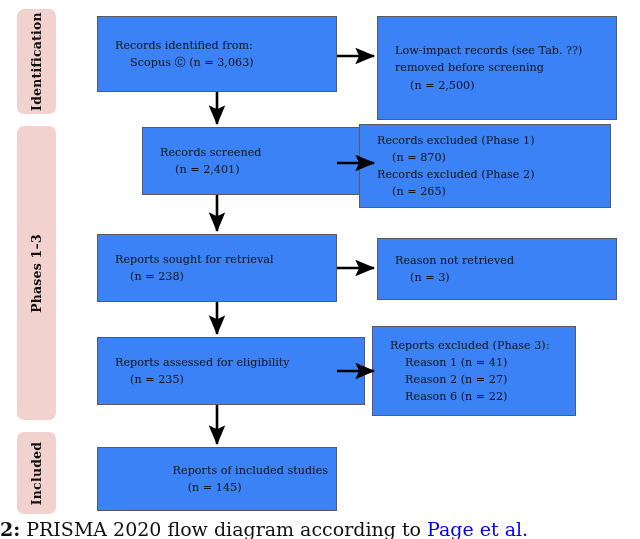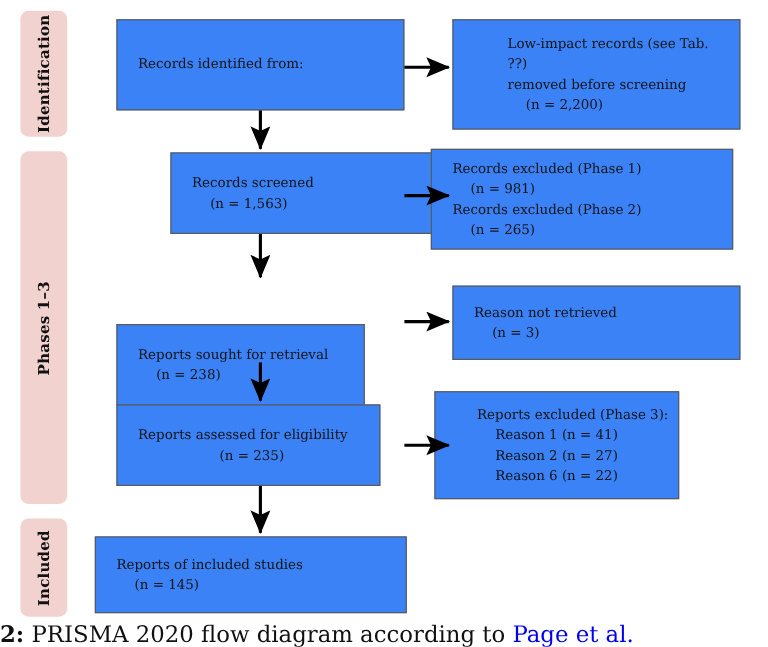--- a/index.html
+++ b/index.html
@@ -61,29 +61,29 @@
     font-size: 11.2px;
     line-height: 1.52;
     color: #141414;
     white-space: pre-line;
   }
   .flow-box .box-text .indent { padding-left: 1.35em; display: inline-block; }
 
   
   #box-identified { left: 97px;  top: 16px;  width: 240px; height: 76px; }
   #box-screened   { left: 97px;  top: 127px; width: 240px; height: 68px; margin-left: 45px; }
-  #box-sought     { left: 97px;  top: 234px; width: 207px; height: 68px; margin-top: 36px; }
-  #box-assessed   { left: 97px;  top: 337px; width: 220px; height: 68px; text-align: center; }
-  #box-included   { left: 79px;  top: 447px; width: 260px; height: 64px; }
+  #box-sought     { left: 97px;  top: 234px; width: 240px; height: 68px; }
+  #box-assessed   { left: 97px;  top: 337px; width: 268px; height: 68px; }
+  #box-included   { left: 97px;  top: 447px; width: 240px; height: 64px; justify-content: flex-end; }
 
   
-  #box-lowimpact  { left: 377px; top: 16px;  width: 240px; height: 92px; padding-left: 28px; }
+  #box-lowimpact  { left: 377px; top: 16px;  width: 240px; height: 104px; }
   #box-excluded12 { left: 359px; top: 124px; width: 252px; height: 84px; }
   #box-notretr    { left: 377px; top: 238px; width: 240px; height: 62px; }
-  #box-excluded3  { left: 362px; top: 326px; width: 204px; height: 90px; justify-content: flex-end; }
+  #box-excluded3  { left: 372px; top: 326px; width: 204px; height: 90px; }
 
   
   .arrow {
     position: absolute;
     pointer-events: none;
   }
   .arrow svg { display: block; overflow: visible; }
 
   
   #figure-caption {
@@ -110,40 +110,40 @@
     <span class="badge-label">Identification</span>
   </div>
   <div class="phase-badge" id="badge-phases">
     <span class="badge-label">Phases 1–3</span>
   </div>
   <div class="phase-badge" id="badge-included">
     <span class="badge-label">Included</span>
   </div>
 
   <div class="flow-box" id="box-identified">
-    <div class="box-text"><span>Records identified from:</span><br></div>
+    <div class="box-text"><span>Records identified from:</span><br><span class="indent">Scopus Ⓒ (n = 3,063)</span></div>
   </div>
   <div class="flow-box" id="box-screened">
-    <div class="box-text"><span>Records screened</span><br><span class="indent">(n = 1,563)</span></div>
+    <div class="box-text"><span>Records screened</span><br><span class="indent">(n = 2,401)</span></div>
   </div>
   <div class="flow-box" id="box-sought">
     <div class="box-text"><span>Reports sought for retrieval</span><br><span class="indent">(n = 238)</span></div>
   </div>
   <div class="flow-box" id="box-assessed">
     <div class="box-text"><span>Reports assessed for eligibility</span><br><span class="indent">(n = 235)</span></div>
   </div>
   <div class="flow-box" id="box-included">
     <div class="box-text"><span>Reports of included studies</span><br><span class="indent">(n = 145)</span></div>
   </div>
 
   <div class="flow-box" id="box-lowimpact">
-    <div class="box-text"><span>Low-impact records (see Tab. ??)</span><br><span>removed before screening</span><br><span class="indent">(n = 2,200)</span></div>
+    <div class="box-text"><span>Low-impact records (see Tab. ??)</span><br><span>removed before screening</span><br><span class="indent">(n = 2,500)</span></div>
   </div>
   <div class="flow-box" id="box-excluded12">
-    <div class="box-text"><span>Records excluded (Phase 1)</span><br><span class="indent">(n = 981)</span><br><span>Records excluded (Phase 2)</span><br><span class="indent">(n = 265)</span></div>
+    <div class="box-text"><span>Records excluded (Phase 1)</span><br><span class="indent">(n = 870)</span><br><span>Records excluded (Phase 2)</span><br><span class="indent">(n = 265)</span></div>
   </div>
   <div class="flow-box" id="box-notretr">
     <div class="box-text"><span>Reason not retrieved</span><br><span class="indent">(n = 3)</span></div>
   </div>
   <div class="flow-box" id="box-excluded3">
     <div class="box-text"><span>Reports excluded (Phase 3):</span><br><span class="indent">Reason 1 (n = 41)</span><br><span class="indent">Reason 2 (n = 27)</span><br><span class="indent">Reason 6 (n = 22)</span></div>
   </div>
 
   <div class="arrow" style="left:0;top:0;width:640px;height:539px;">
     <svg width="640" height="539" viewBox="0 0 640 539" xmlns="http://www.w3.org/2000/svg">

